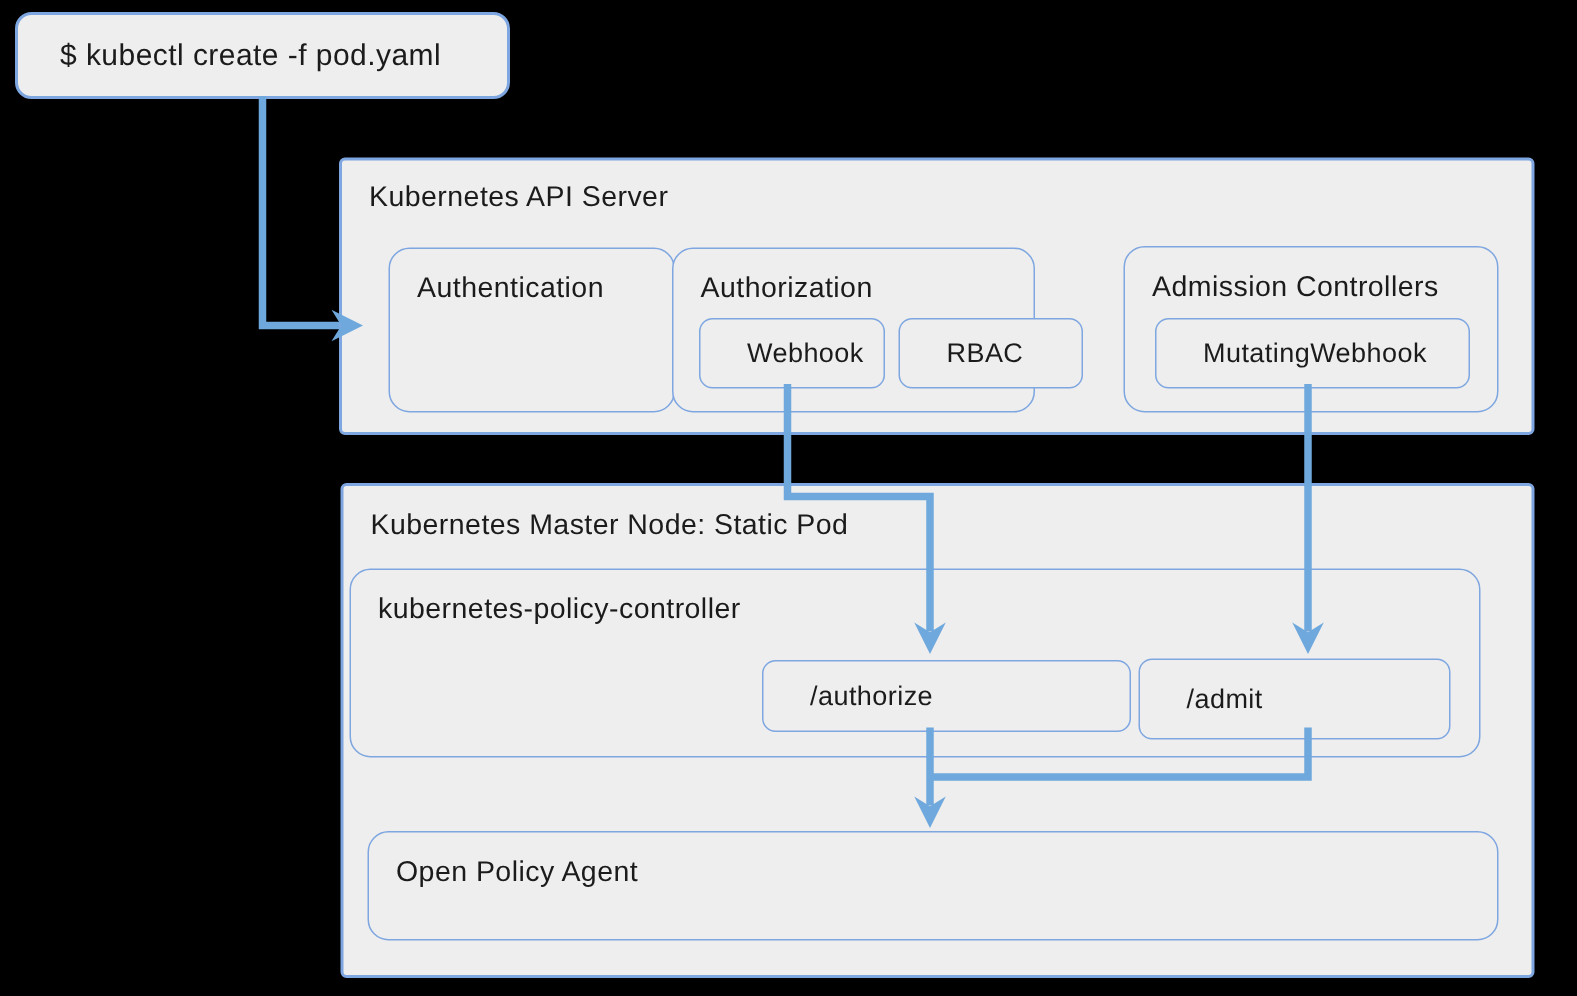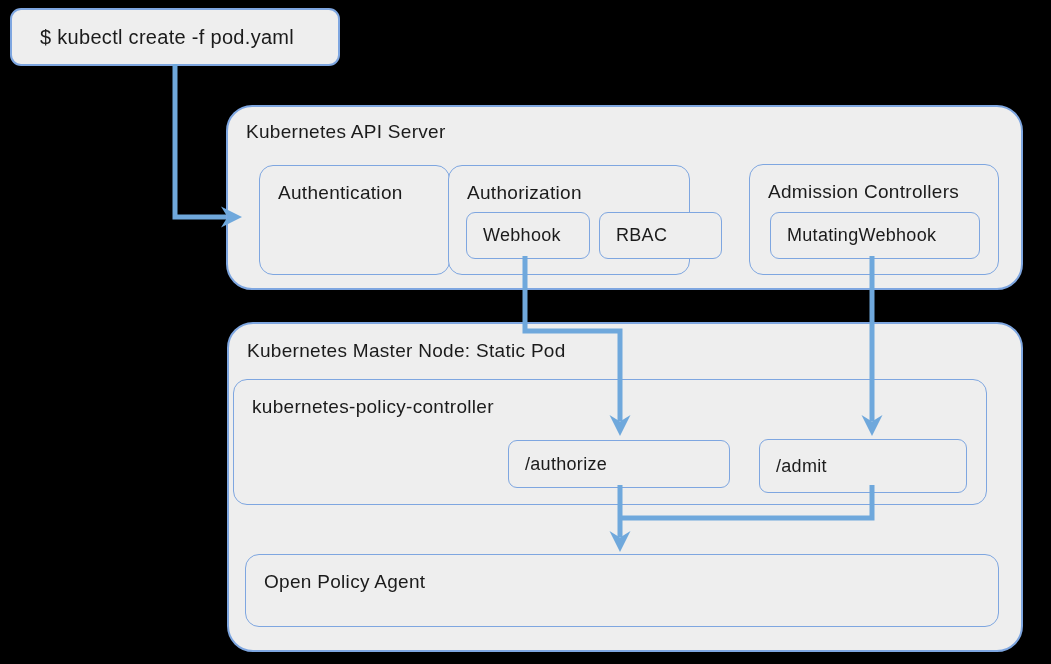--- a/index.html
+++ b/index.html
@@ -3,23 +3,23 @@
 <meta charset="utf-8">
 <style>
   html,body{margin:0;padding:0;background:#000;}
   .stage{
     position:relative;width:1051px;height:664px;background:#000;overflow:hidden;
     font-family:"Liberation Sans", sans-serif;color:#1b1b1b;
   }
   .box{
     position:absolute;background:#eeeeee;border:2px solid #7ea6e0;box-sizing:border-box;
   }
-  .outer{border-radius:26px;}
+  .outer{border-radius:4px;}
   .mid{border-radius:14px;border-width:1.5px;}
-  .leaf{border-radius:9px;border-width:1.5px;display:flex;align-items:center;padding-left:16px;font-size:18px;letter-spacing:.3px;}
+  .leaf{border-radius:9px;border-width:1.5px;display:flex;align-items:center;padding-left:31px;font-size:18px;letter-spacing:.3px;}
   .cmd{border-radius:11px;display:flex;align-items:center;padding-left:28px;font-size:20px;letter-spacing:.3px;}
   .box-title{
     position:absolute;left:18px;top:14px;font-size:19px;letter-spacing:.3px;white-space:nowrap;
   }
   .mid .box-title{top:16px;}
   svg.arrows{position:absolute;left:0;top:0;pointer-events:none;}
 </style>
 </head>
 <body>
 
@@ -52,21 +52,21 @@
         <span>MutatingWebhook</span>
       </div>
     </div>
   </div>
 
   <div class="box outer" style="left:227px;top:322px;width:796px;height:330px;">
     <div class="box-title" style="top:16px;">Kubernetes Master Node: Static Pod</div>
 
     <div class="box mid" style="left:4px;top:55px;width:754px;height:126px;">
       <div class="box-title">kubernetes-policy-controller</div>
-      <div class="box leaf" style="left:274px;top:60px;width:222px;height:48px;">
+      <div class="box leaf" style="left:274px;top:60px;width:246px;height:48px;">
         <span>/authorize</span>
       </div>
       <div class="box leaf" style="left:525px;top:59px;width:208px;height:54px;">
         <span>/admit</span>
       </div>
     </div>
 
     <div class="box mid" style="left:16px;top:230px;width:754px;height:73px;">
       <div class="box-title">Open Policy Agent</div>
     </div>

